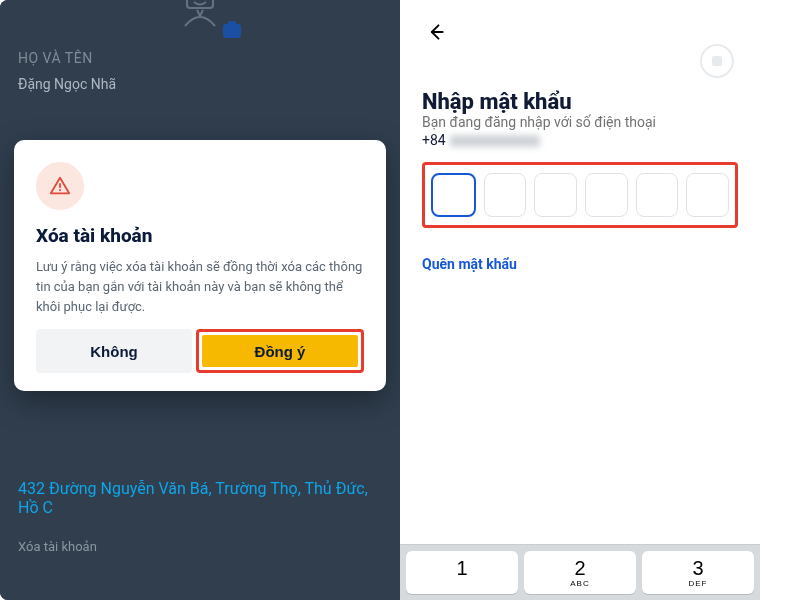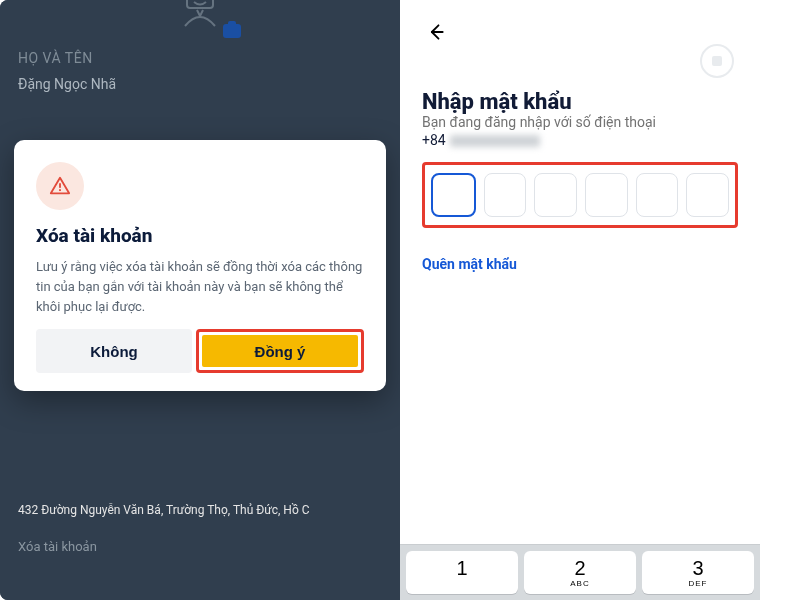--- a/index.html
+++ b/index.html
@@ -22,21 +22,21 @@
     width: 70px; height: 50px; position: relative;
   }
   .avatar-ghost svg { width: 70px; height: 50px; opacity: .5; }
   .cam-badge { position:absolute; right:-6px; bottom:-2px; width:18px; height:14px; background:#1a4fa3; border-radius:3px; }
   .cam-badge::after { content:""; position:absolute; top:-3px; left:5px; width:8px; height:4px; background:#1a4fa3; border-radius:2px 2px 0 0; }
 
   .label-small { font-size: 14px; letter-spacing: .5px; color:#7f8c97; margin-top: 14px; }
   .value-line { font-size: 14px; color:#aeb8c1; margin-top: 10px; }
 
   .left-bottom { position:absolute; left:18px; right:18px; bottom:46px; }
-  .addr { font-size: 12px; color:#e5e5e5; }
+  .addr { font-size: 16px; color:#0ea5e9; }
   .del-link { font-size: 13px; color:#8a96a0; margin-top: 22px; }
 
   
   .modal {
     position: absolute; left: 14px; right: 14px; top: 140px;
     background: #fff; border-radius: 10px; padding: 22px 22px 18px 22px;
     box-shadow: 0 10px 30px rgba(0,0,0,.35);
   }
   .warn-circle {
     width: 48px; height: 48px; border-radius: 50%; background: #fbe7e0;

